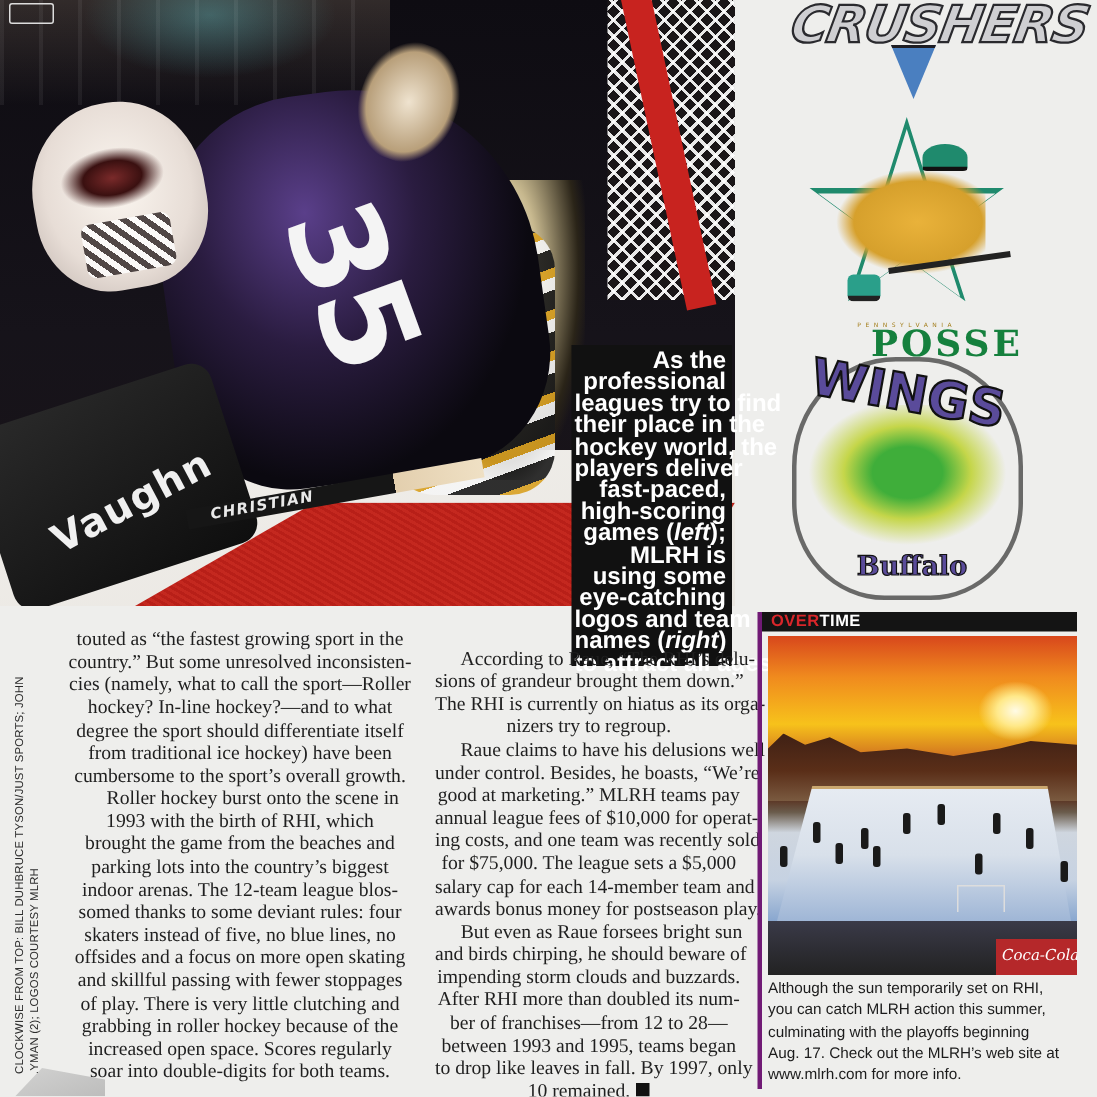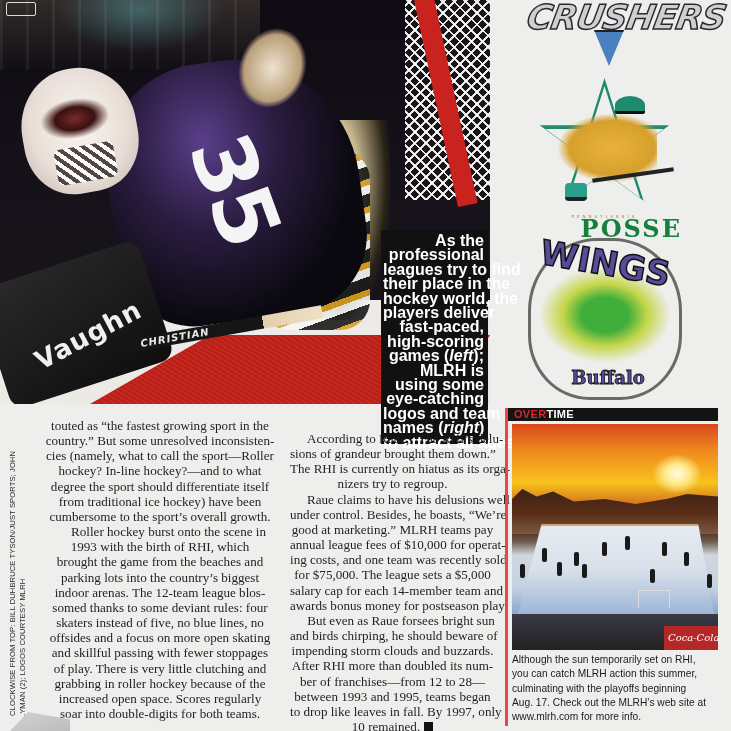--- a/index.html
+++ b/index.html
@@ -213,21 +213,21 @@
       position: absolute; left: 8px; top: 716px;
       transform: rotate(-90deg); transform-origin: left top;
       font-family: "Liberation Sans", sans-serif; font-size: 7.6px; line-height: 9.5px;
       color: #2a2a2a; white-space: nowrap; letter-spacing: 0.1px;
     }
     .credit span { display: block; }
 
     
     .sidebar {
       position: absolute; left: 505px; top: 408px; width: 213px; height: 318px;
-      border-left: 3px solid #ef4444;
+      border-left: 3px solid #701a75;
     }
     .sidebar-head {
       position: absolute; left: 0; top: 0; width: 210px; height: 13px;
       background: #141414;
       font-family: "Liberation Sans", sans-serif; font-weight: bold;
       font-size: 11px; line-height: 13px; padding-left: 6px; letter-spacing: 0.3px;
     }
     .sidebar-head .red { color: #d8262a; }
     .sidebar-head .white { color: #fff; }
     .sidebar-photo {

